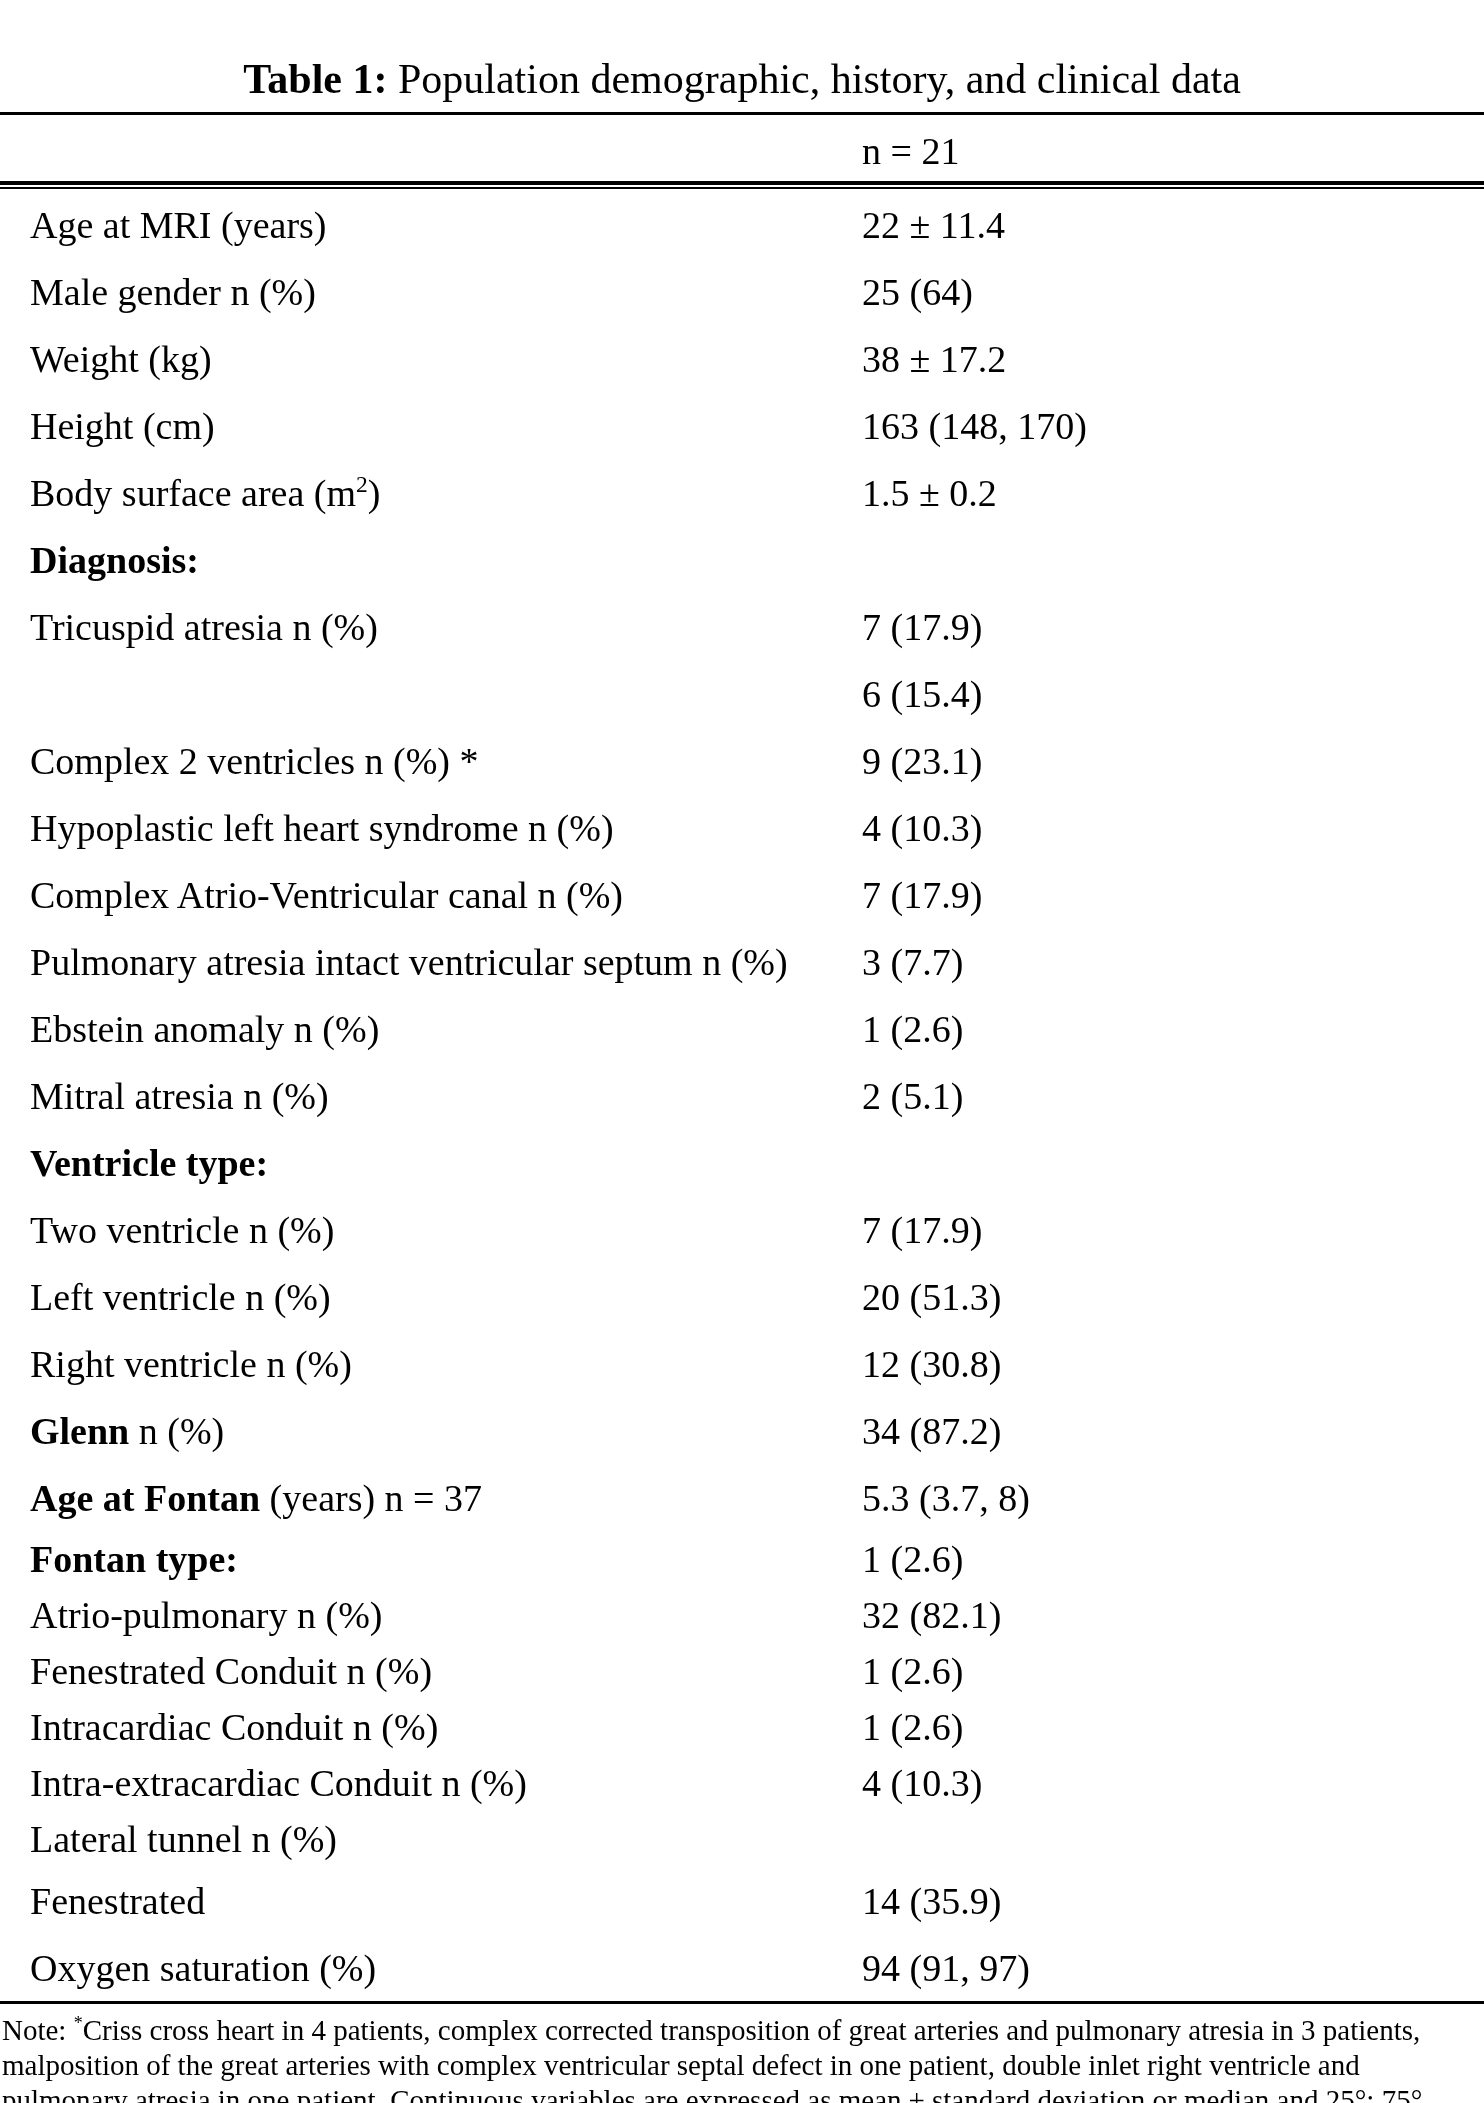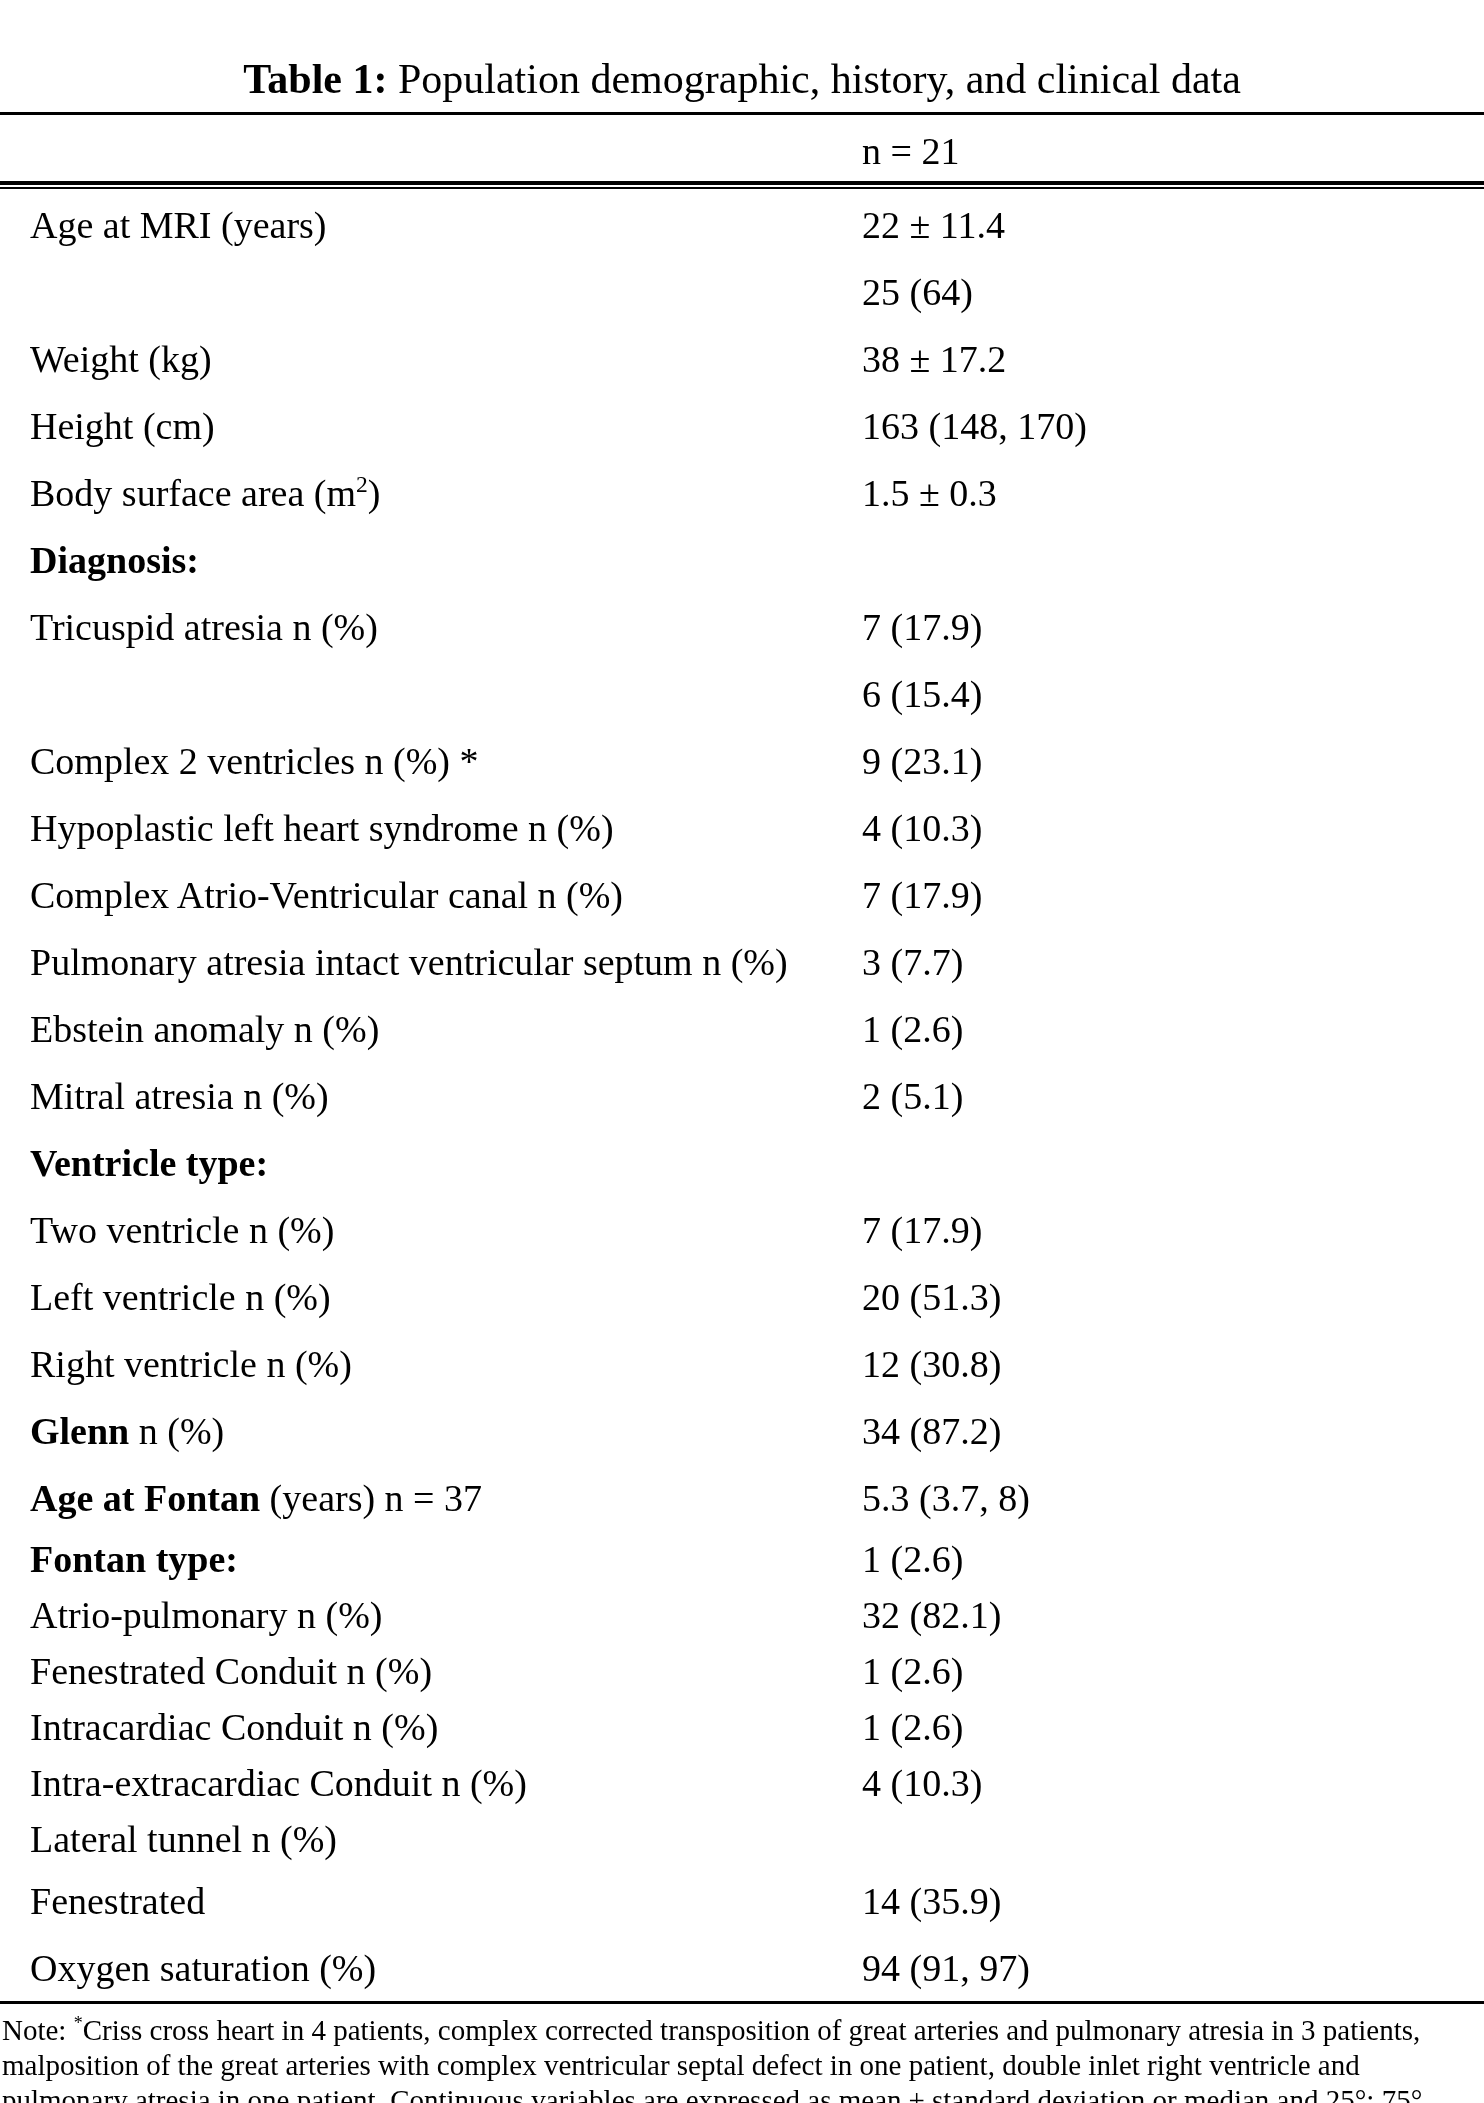--- a/index.html
+++ b/index.html
@@ -85,36 +85,37 @@
   <div class="rule-mid"></div>
 
   <div class="body">
 
     <div class="row">
       <span class="label"><b></b><span>Age at MRI (years)</span></span>
       <span class="value">22 ± 11.4</span>
     </div>
 
     <div class="row">
+      <span class="label"><b></b><span>Male gender n (%)</span></span>
       <span class="value">25 (64)</span>
     </div>
 
     <div class="row">
       <span class="label"><b></b><span>Weight (kg)</span></span>
       <span class="value">38 ± 17.2</span>
     </div>
 
     <div class="row">
       <span class="label"><b></b><span>Height (cm)</span></span>
       <span class="value">163 (148, 170)</span>
     </div>
 
     <div class="row">
       <span class="label"><b></b><span>Body surface area (m</span><sup>2</sup><span>)</span></span>
-      <span class="value">1.5 ± 0.3</span>
+      <span class="value">1.5 ± 0.2</span>
     </div>
 
     <div class="row">
       <span class="label"><b>Diagnosis:</b><span></span></span>
       <span class="value"></span>
     </div>
 
     <div class="row">
       <span class="label"><b></b><span>Tricuspid atresia n (%)</span></span>
       <span class="value">7 (17.9)</span>

